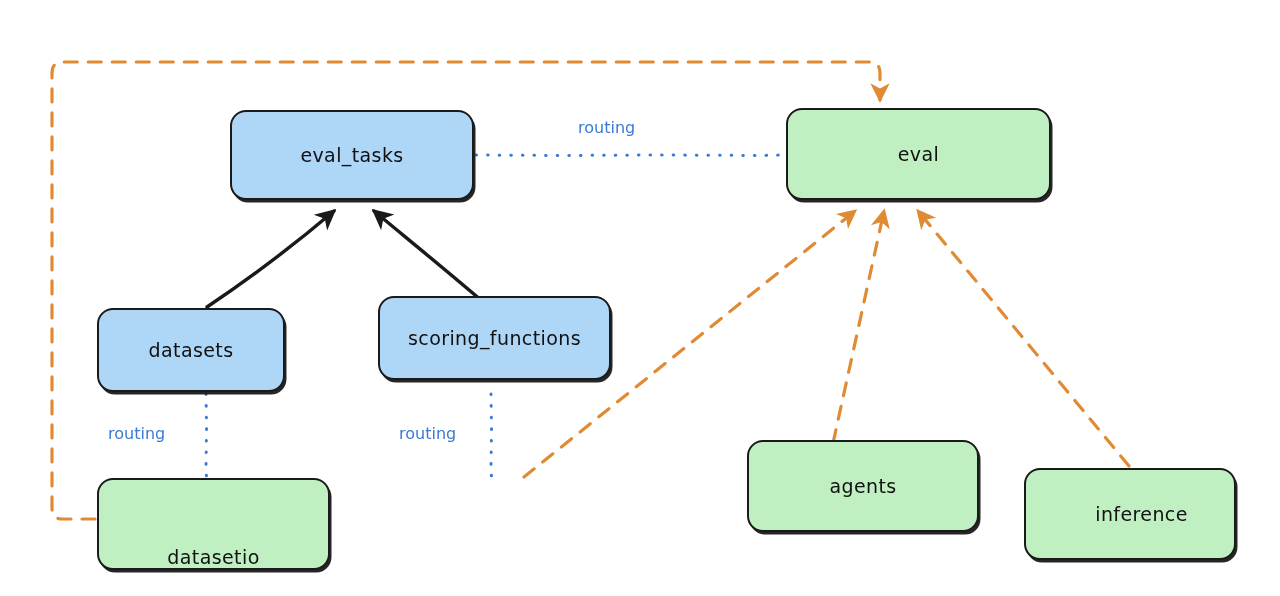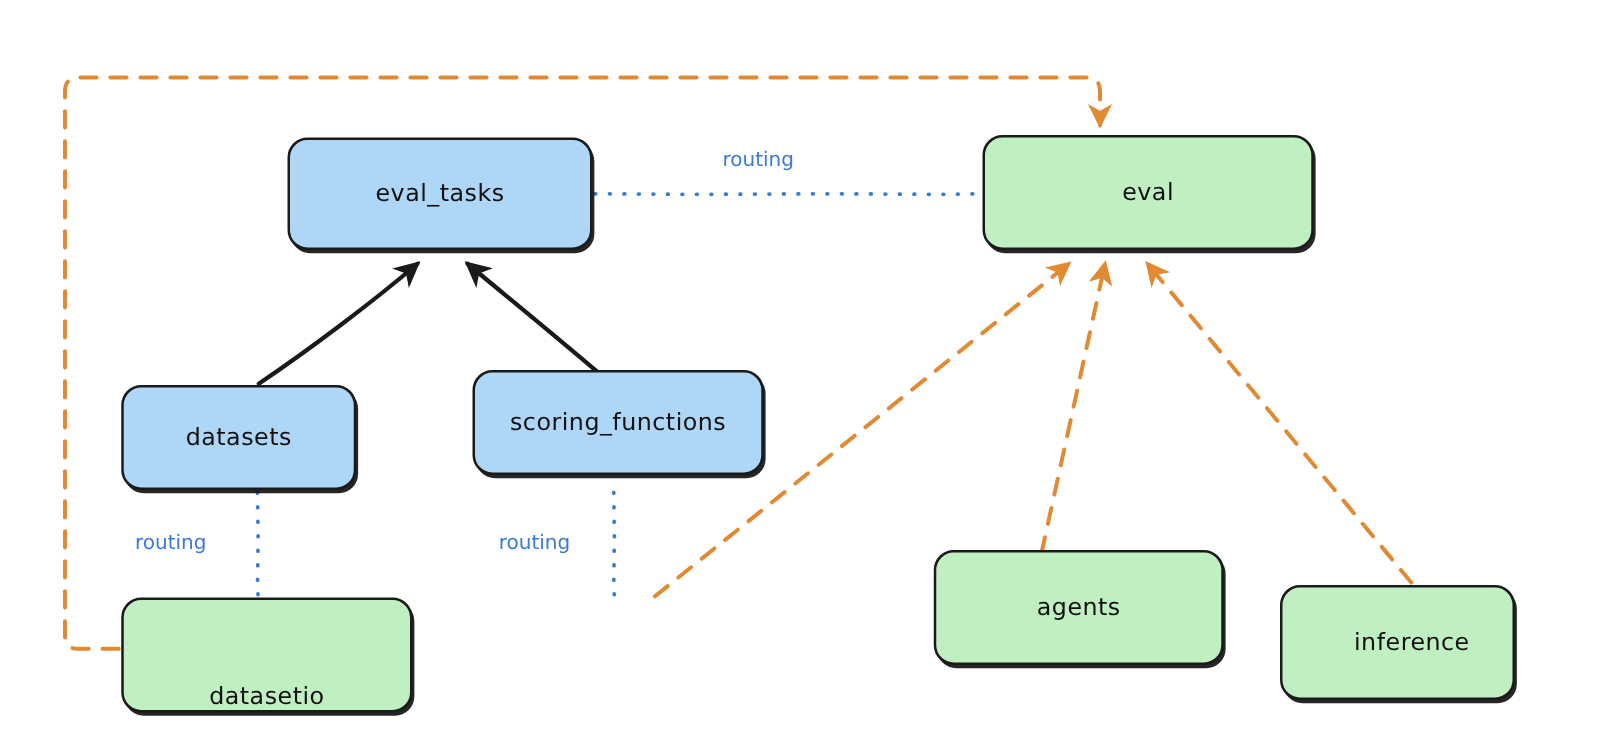--- a/index.html
+++ b/index.html
@@ -59,21 +59,21 @@
   }
 
   
   #node-eval_tasks        { left: 230px; top: 110px; width: 244px; height: 90px; }
   #node-eval              { left: 786px; top: 108px; width: 265px; height: 92px; }
   #node-datasets          { left: 97px;  top: 308px; width: 188px; height: 84px; }
   #node-scoring_functions { left: 378px; top: 296px; width: 233px; height: 84px; }
   #node-datasetio         { left: 97px;  top: 478px; width: 233px; height: 92px; align-items: flex-end; }
   #node-scoring           { left: 388px; top: 478px; width: 232px; height: 92px; }
   #node-agents            { left: 711px; top: 440px; width: 232px; height: 92px; margin-left: 36px; }
-  #node-inference         { left: 1024px;top: 468px; width: 188px; height: 92px; padding-left: 23px; }
+  #node-inference         { left: 1024px;top: 468px; width: 212px; height: 92px; padding-left: 23px; }
 
   
   #label-routing-eval_tasks-eval          { left: 578px; top: 118px; }
   #label-routing-datasets-datasetio       { left: 108px; top: 424px; }
   #label-routing-scoring_functions-scoring{ left: 399px; top: 424px; }
 </style>
 </head>
 <body>
 
 <div id="diagram-root">

